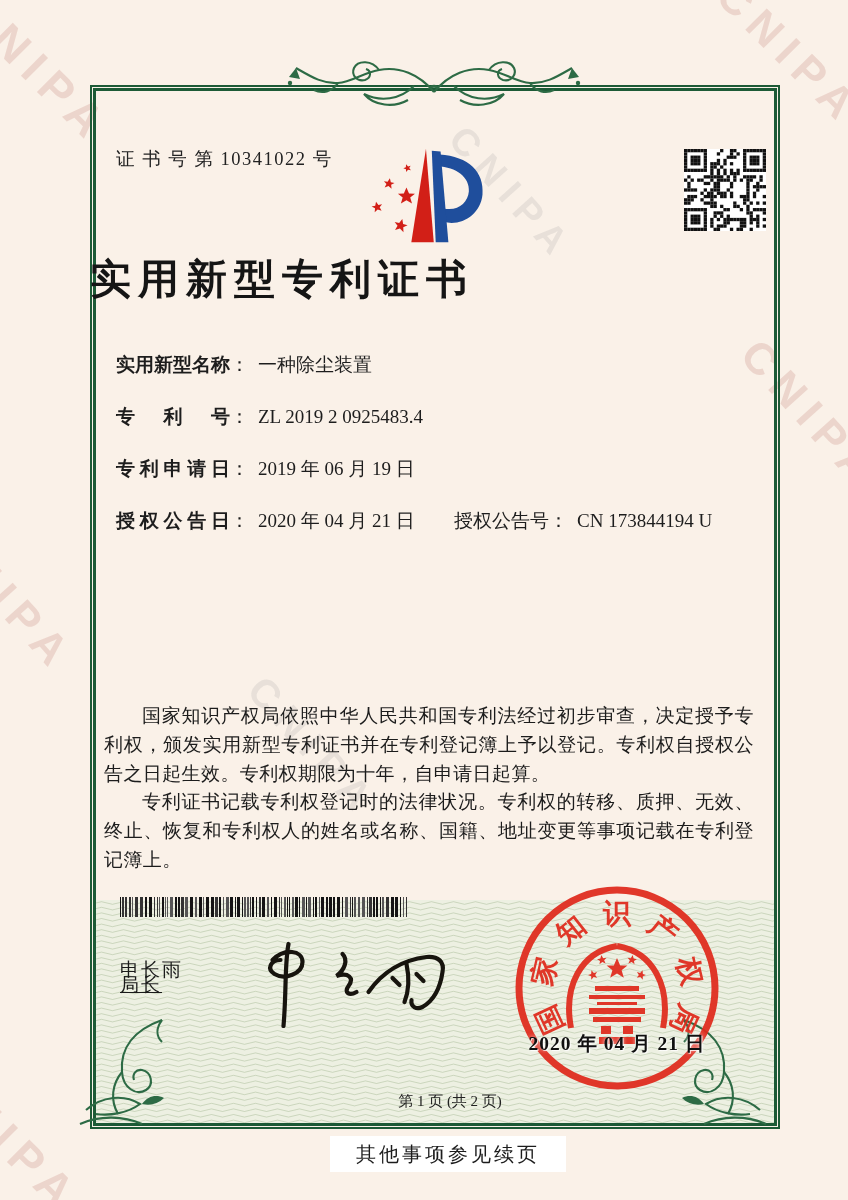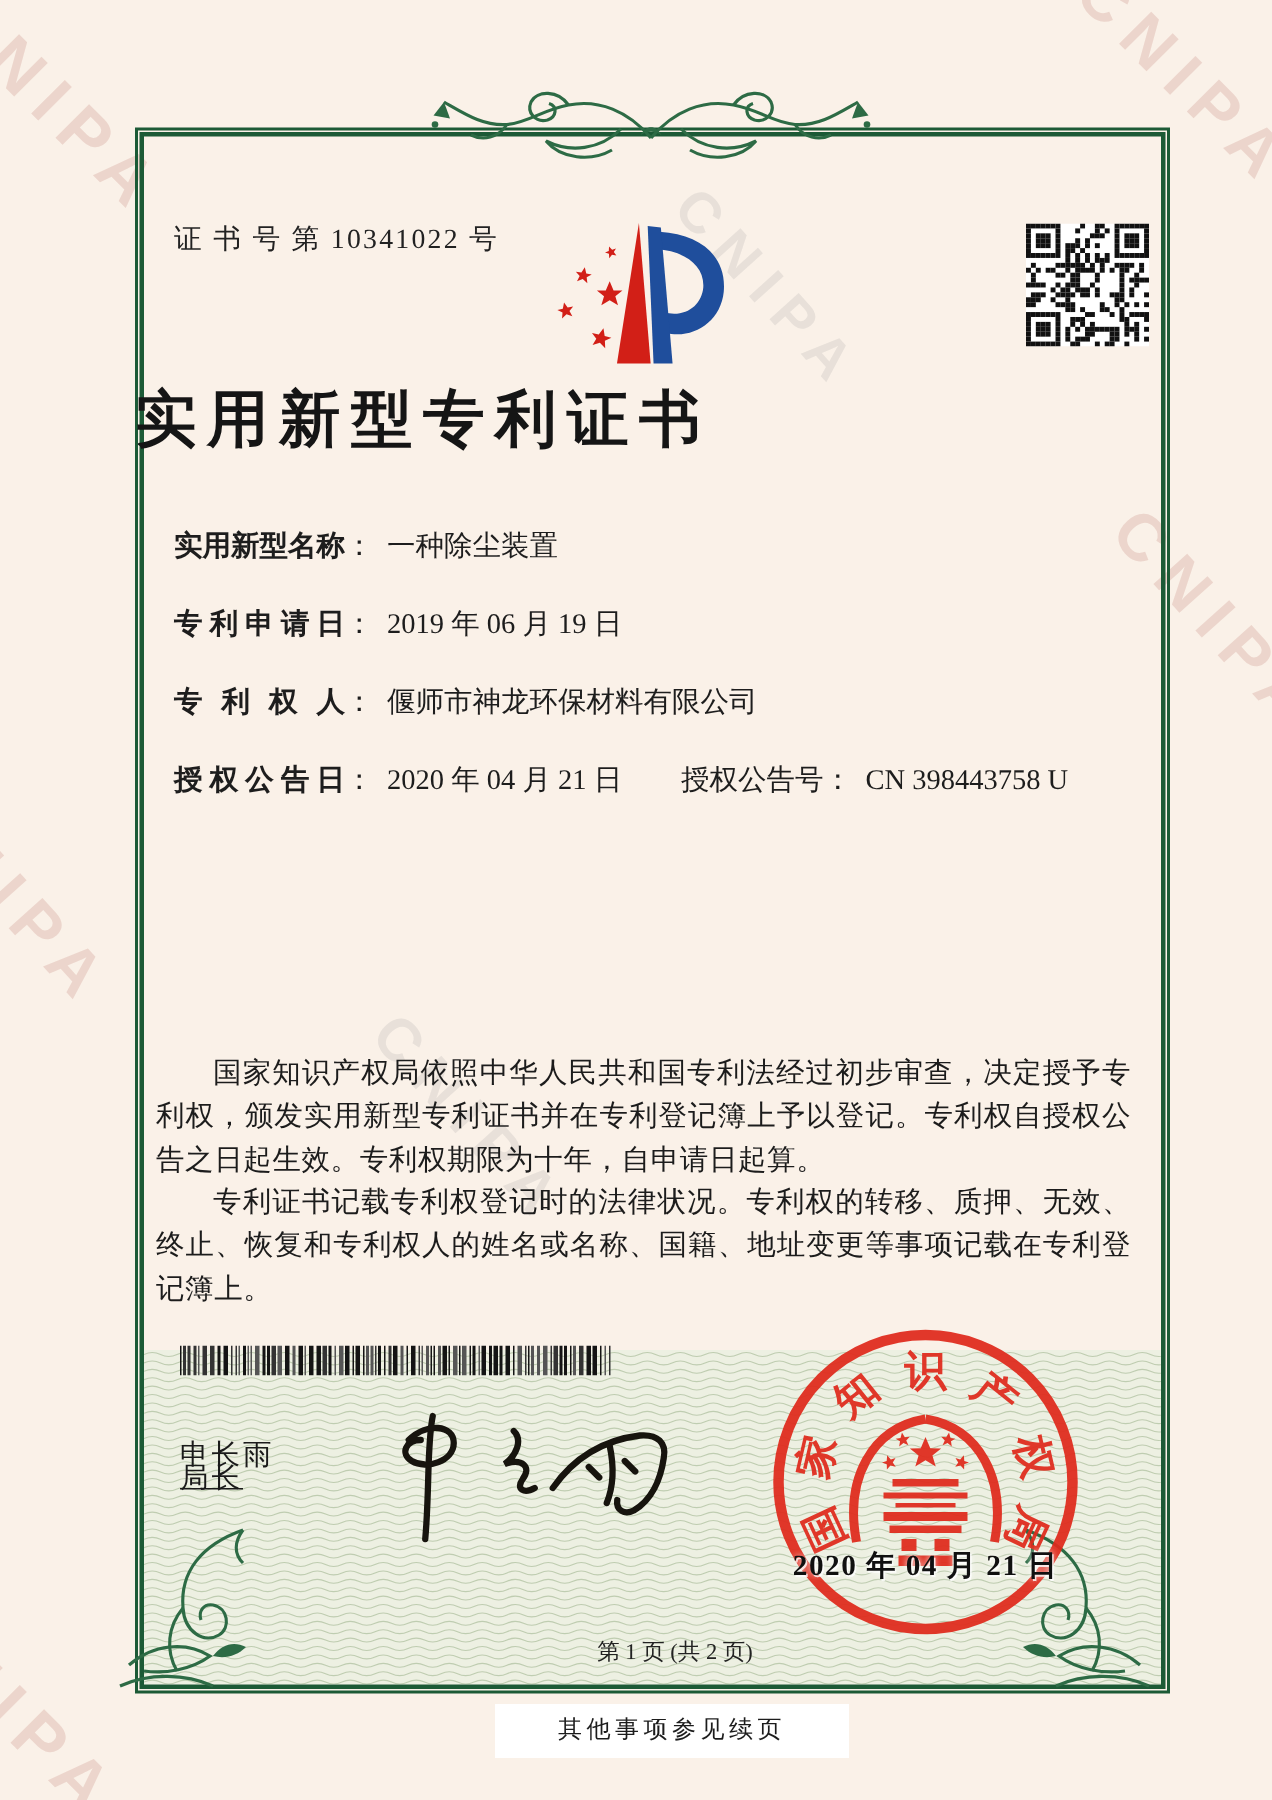--- a/index.html
+++ b/index.html
@@ -36,21 +36,21 @@
   .grant{position:absolute;left:338px;top:0;}
   .body-text{left:104px;top:702px;width:650px;font-size:19px;line-height:28.8px;
              color:#1c1c1c;letter-spacing:.4px;text-align:justify;}
   .body-text p{margin:0;text-indent:2em;}
   .director{left:120px;font-size:19px;color:#1a1a1a;letter-spacing:2px;}
   .seal-date{left:505px;top:1030px;width:224px;text-align:center;font-size:19.5px;
              font-weight:600;color:#101010;letter-spacing:1px;z-index:6;
              text-shadow:0 0 4px rgba(255,255,255,.95),1px 1px 0 rgba(255,255,255,.8);}
   .page-no{left:90px;top:1092px;width:690px;text-align:center;font-size:15px;color:#222;z-index:4;padding-left:15px;}
   .cont-note{left:330px;top:1136px;width:236px;height:36px;line-height:36px;background:#ffffff;
-             text-align:center;font-size:16px;letter-spacing:3px;color:#1c1c1c;z-index:4;}
+             text-align:center;font-size:20px;letter-spacing:3px;color:#1c1c1c;z-index:4;}
   svg{display:block;}
 </style>
 </head>
 <body>
 
 <div class="wm wm-pink" style="left:-12px;top:-18px;font-size:46px;transform:rotate(45deg);">CNIPA</div>
 <div class="wm wm-pink" style="left:742px;top:-30px;font-size:44px;transform:rotate(45deg);">CNIPA</div>
 <div class="wm wm-gray" style="left:472px;top:118px;font-size:38px;transform:rotate(48deg);">CNIPA</div>
 <div class="wm wm-pink" style="left:768px;top:330px;font-size:44px;transform:rotate(48deg);">CNIPA</div>
 <div class="wm wm-pink" style="left:-38px;top:512px;font-size:44px;transform:rotate(48deg);">CNIPA</div>
@@ -446,28 +446,28 @@
     <rect x="65.60" y="78.72" width="3.28" height="3.28" fill="#111111"></rect>
   </svg>
 
 <div class="abs content title">实用新型专利证书</div>
 
 <div class="abs content fields">
   <div class="frow">
     <span class="flabel">实用新型名称</span><span class="fcolon">：</span><span class="fvalue">一种除尘装置</span>
   </div>
   <div class="frow">
+    <span class="flabel">专 利 号</span><span class="fcolon">：</span><span class="fvalue">ZL 2019 2 0925483.4</span>
+  </div>
+  <div class="frow">
     <span class="flabel">专利申请日</span><span class="fcolon">：</span><span class="fvalue">2019 年 06 月 19 日</span>
   </div>
   <div class="frow">
-    <span class="flabel">专 利 权 人</span><span class="fcolon">：</span><span class="fvalue">偃师市神龙环保材料有限公司</span>
-  </div>
-  <div class="frow">
     <span class="flabel">授权公告日</span><span class="fcolon">：</span><span class="fvalue">2020 年 04 月 21 日</span>
-    <span class="grant"><span>授权公告号</span><span class="fcolon">：</span><span>CN 398443758 U</span></span>
+    <span class="grant"><span>授权公告号</span><span class="fcolon">：</span><span>CN 173844194 U</span></span>
   </div>
 </div>
 
 <div class="abs content body-text">
   <p>国家知识产权局依照中华人民共和国专利法经过初步审查，决定授予专利权，颁发实用新型专利证书并在专利登记簿上予以登记。专利权自授权公告之日起生效。专利权期限为十年，自申请日起算。</p>
   <p>专利证书记载专利权登记时的法律状况。专利权的转移、质押、无效、终止、恢复和专利权人的姓名或名称、国籍、地址变更等事项记载在专利登记簿上。</p>
 </div>
 
 <svg class="abs content" id="barcode" style="left:120px;top:897px;z-index:5;" width="292" height="20" viewBox="0 0 292 20">
     <rect x="0" y="0" width="1" height="20" fill="#141414"></rect>

